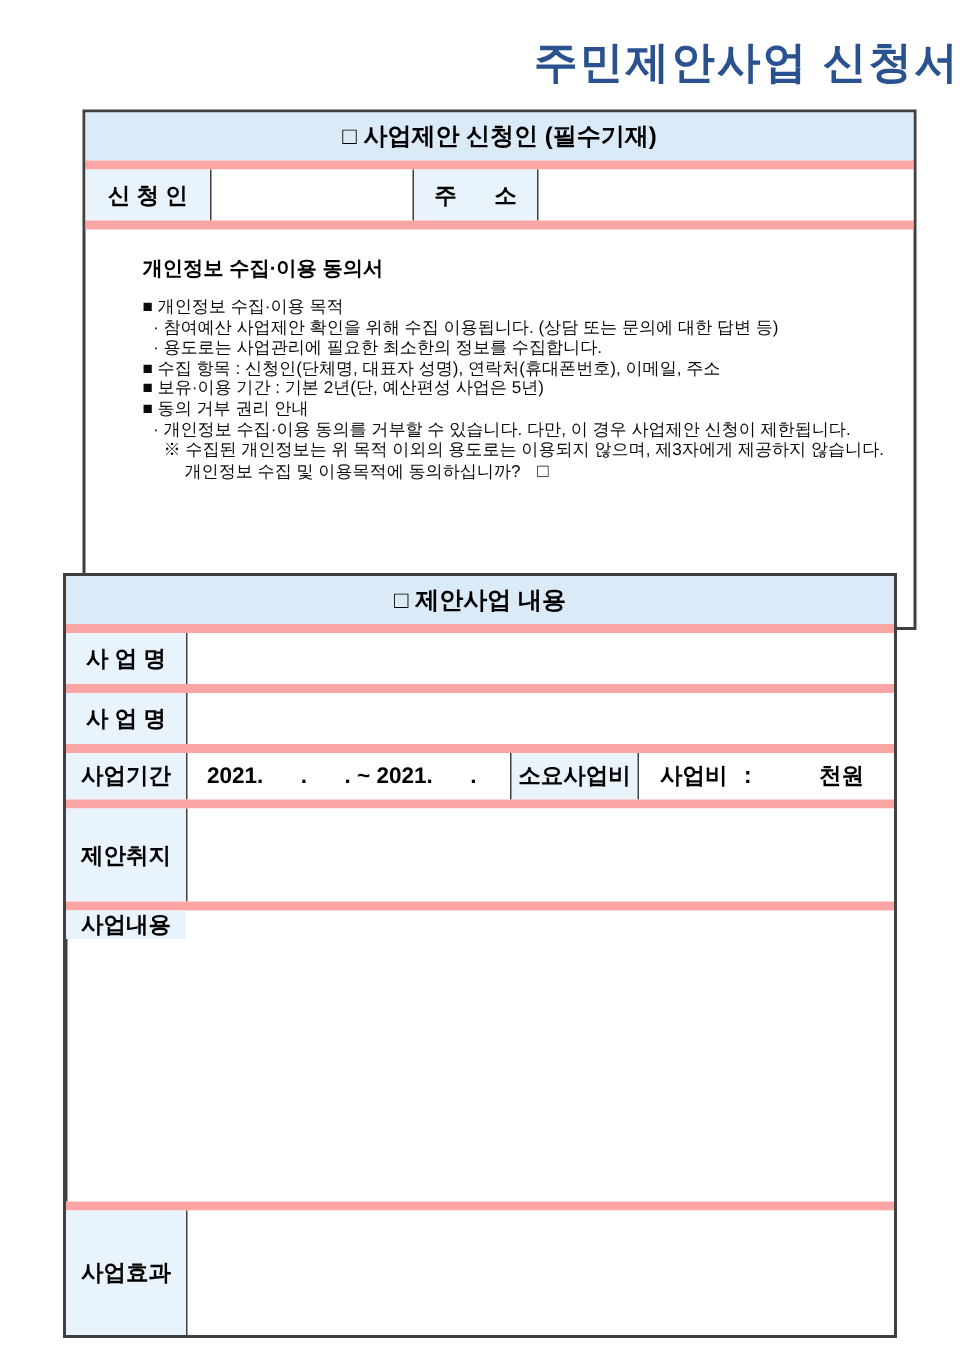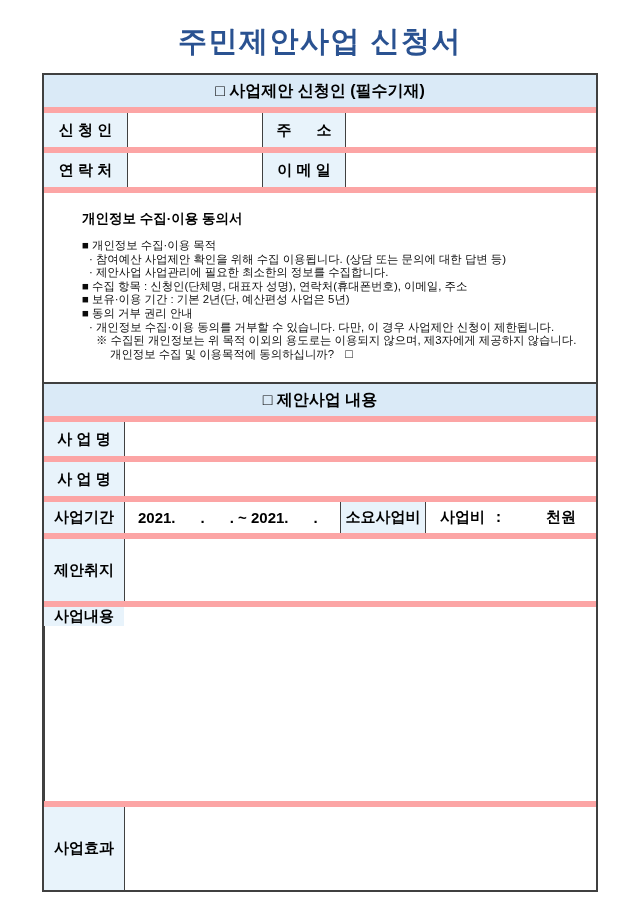--- a/index.html
+++ b/index.html
@@ -1,25 +1,25 @@
 <!DOCTYPE html>
 <html><head>
 <meta charset="utf-8">
 <style>
   * { margin:0; padding:0; box-sizing:border-box; }
   html,body { width:640px; height:907px; background:#ffffff;
     font-family:"Liberation Sans", sans-serif; }
   .page { position:absolute; top:0; left:0; width:640px; height:907px; background:#fff; overflow:hidden; }
 
-  .title { position:absolute; top:22px; left:0; width:100%; text-align:center;
+  .title { position:absolute; top:22px; left:0; width:100%; text-align:right;
     font-size:29px; font-weight:bold; letter-spacing:1.5px; color:#2a5291; }
 
   .tbl { position:absolute; left:42px; width:556px; border:2px solid #404040;
     display:flex; flex-direction:column; background:#fff; }
-  .tbl1 { top:73px; height:347px; }
+  .tbl1 { top:73px; height:347px;margin-left:13px; }
   .tbl2 { top:382px; height:510px; }
 
   .row { display:flex; border-top:6px solid #fca5a5; flex:none; }
   .row:first-child { border-top:none; }
   .cell { border-left:1px solid #404040; }
   .cell:first-child { border-left:none; }
 
   .header-row { height:32px; background:#daeaf7; align-items:center; justify-content:center;
     font-weight:bold; font-size:16px; color:#000; }
   .r40 { height:40px; }
@@ -60,32 +60,26 @@
   <div class="tbl tbl1">
     <div class="row header-row">
       <span>□ 사업제안 신청인 (필수기재)</span>
     </div>
     <div class="row r40">
       <div class="cell label t1c1">신 청 인</div>
       <div class="cell input t1c2"></div>
       <div class="cell label t1c3">주      소</div>
       <div class="cell input t1c4"></div>
     </div>
-    <div class="row r40">
-      <div class="cell label t1c1">연 락 처</div>
-      <div class="cell input t1c2"></div>
-      <div class="cell label t1c3">이 메 일</div>
-      <div class="cell input t1c4"></div>
-    </div>
     <div class="row grow">
       <div class="cell privacy-cell">
         <div class="privacy-title">개인정보 수집·이용 동의서</div>
         <div class="pline">■ 개인정보 수집·이용 목적</div>
         <div class="pline ind1">· 참여예산 사업제안 확인을 위해 수집 이용됩니다. (상담 또는 문의에 대한 답변 등)</div>
-        <div class="pline ind1">· 제안사업 사업관리에 필요한 최소한의 정보를 수집합니다.</div>
+        <div class="pline ind1">· 용도로는 사업관리에 필요한 최소한의 정보를 수집합니다.</div>
         <div class="pline">■ 수집 항목 : 신청인(단체명, 대표자 성명), 연락처(휴대폰번호), 이메일, 주소</div>
         <div class="pline">■ 보유·이용 기간 : 기본 2년(단, 예산편성 사업은 5년)</div>
         <div class="pline">■ 동의 거부 권리 안내</div>
         <div class="pline ind1">· 개인정보 수집·이용 동의를 거부할 수 있습니다. 다만, 이 경우 사업제안 신청이 제한됩니다.</div>
         <div class="pline ind2">※ 수집된 개인정보는 위 목적 이외의 용도로는 이용되지 않으며, 제3자에게 제공하지 않습니다.</div>
         <div class="pline ind3">
           <span>개인정보 수집 및 이용목적에 동의하십니까?</span>
           <span class="checkbox">□</span>
         </div>
       </div>

